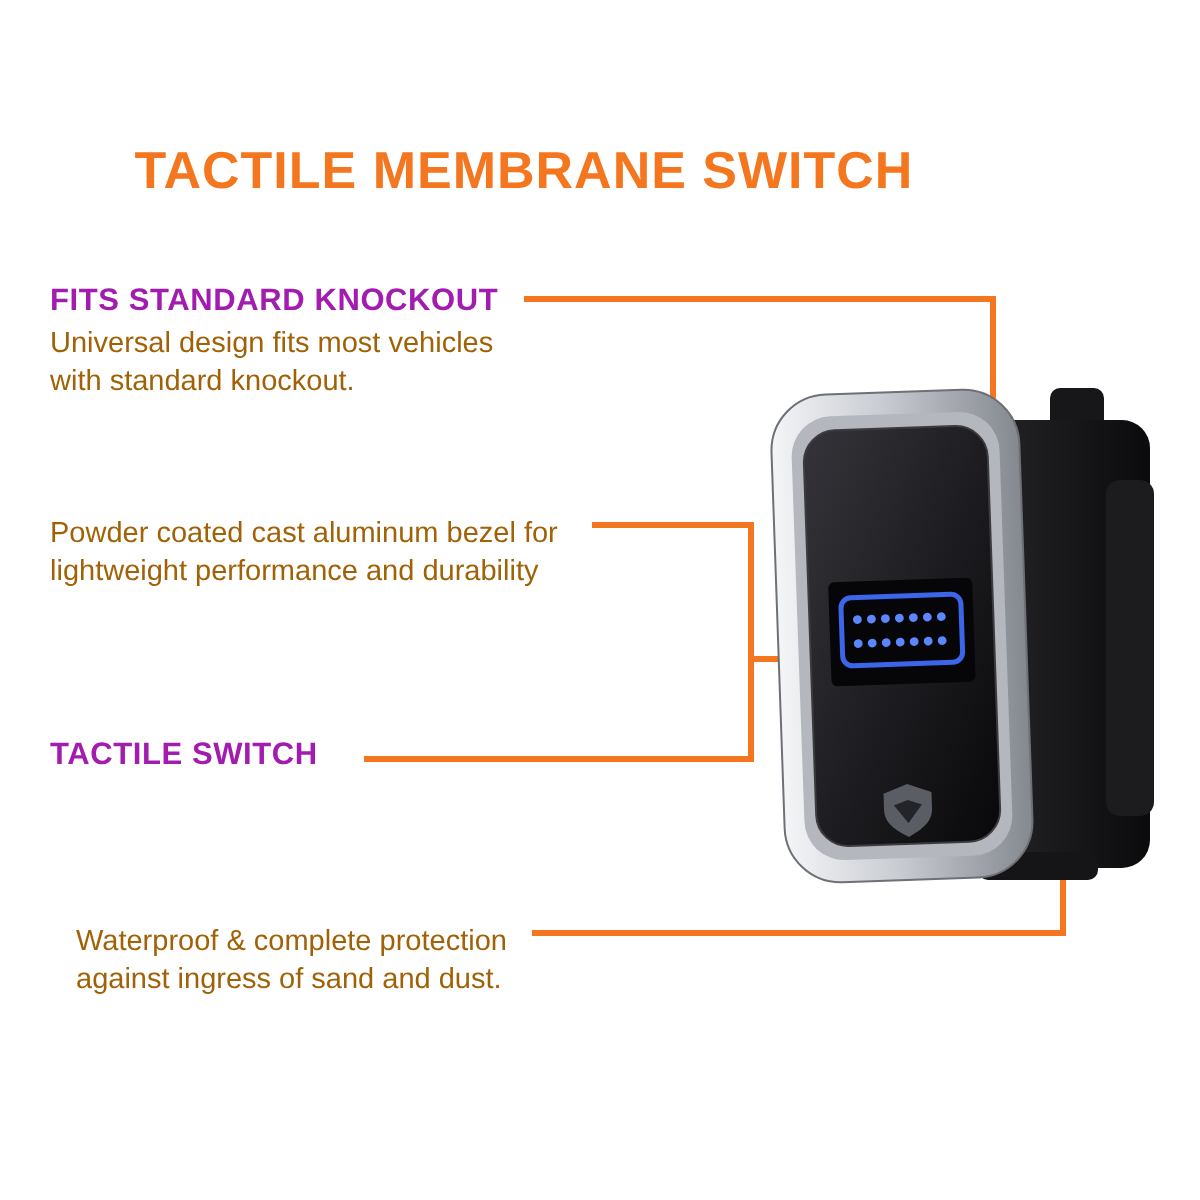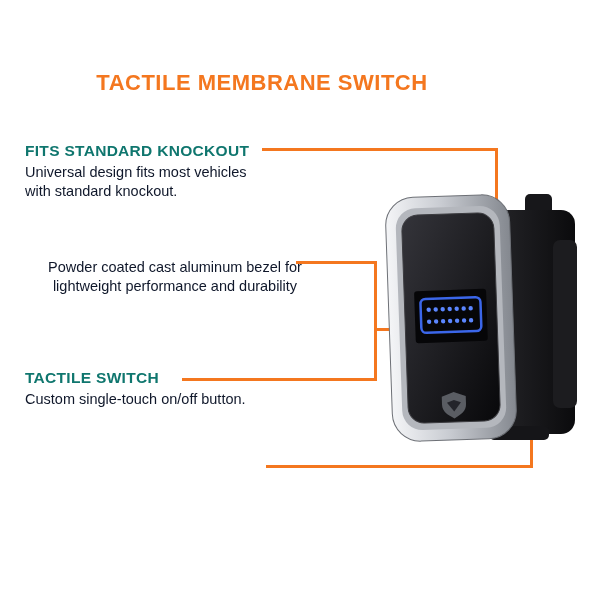--- a/index.html
+++ b/index.html
@@ -2,32 +2,32 @@
 <html><head>
 <meta charset="utf-8">
 <style>
   html,body{margin:0;padding:0;}
   body{
     width:600px;height:600px;position:relative;background:#ffffff;
     font-family:"Liberation Sans", sans-serif;overflow:hidden;
   }
   .title{
     position:absolute;top:70px;left:0;width:524px;text-align:center;
-    font-size:22px;font-weight:700;letter-spacing:0.5px;color:#F4771F;
+    font-size:26px;font-weight:700;letter-spacing:0.5px;color:#F4771F;
   }
   .feature{position:absolute;}
   .feature .hd{
-    font-size:15.5px;font-weight:700;color:#0f766e;letter-spacing:0.3px;
+    font-size:15.5px;font-weight:700;color:#a21caf;letter-spacing:0.3px;
     white-space:nowrap;
   }
   .feature .bd{
-    margin-top:3px;font-size:14.5px;line-height:1.28;color:#0f172a;
+    margin-top:3px;font-size:14.5px;line-height:1.28;color:#a16207;
   }
   .f1{left:25px;top:142px;}  .f1 .bd{max-width:250px;}
-  .f2{left:25px;top:255px;}  .f2 .bd{max-width:300px;text-align:center;}
+  .f2{left:25px;top:255px;}  .f2 .bd{max-width:300px;}
   .f3{left:25px;top:369px;}  .f3 .bd{max-width:310px;}
   .f4{left:38px;top:459px;}  .f4 .bd{max-width:260px;}
   .line{position:absolute;background:#F4771F;}
   .l1h{left:262px;top:148px;width:236px;height:3px;}
   .l1v{left:495px;top:148px;width:3px;height:60px;}
   .l2h{left:296px;top:261px;width:81px;height:3px;}
   .lv-shared{left:374px;top:261px;width:3px;height:120px;}
   .l3h{left:182px;top:378px;width:195px;height:3px;}
   .l-stub{left:374px;top:328px;width:44px;height:3px;}
   .l4h{left:266px;top:465px;width:267px;height:3px;}
@@ -43,24 +43,24 @@
   <div class="hd">FITS STANDARD KNOCKOUT</div>
   <div class="bd">Universal design fits most vehicles with standard knockout.</div>
 </div>
 
 <div class="feature f2">
   <div class="bd">Powder coated cast aluminum bezel for lightweight performance and durability</div>
 </div>
 
 <div class="feature f3">
   <div class="hd">TACTILE SWITCH</div>
-  <div class="bd">Custom single-touch on/off button.</div>
 </div>
 
 <div class="feature f4">
+  <div class="bd">Waterproof &amp; complete protection against ingress of  sand and dust.</div>
 </div>
 
 <div class="line l1h"></div>
 <div class="line l1v"></div>
 <div class="line l2h"></div>
 <div class="line lv-shared"></div>
 <div class="line l3h"></div>
 <div class="line l-stub"></div>
 <div class="line l4h"></div>
 <div class="line l4v"></div>

